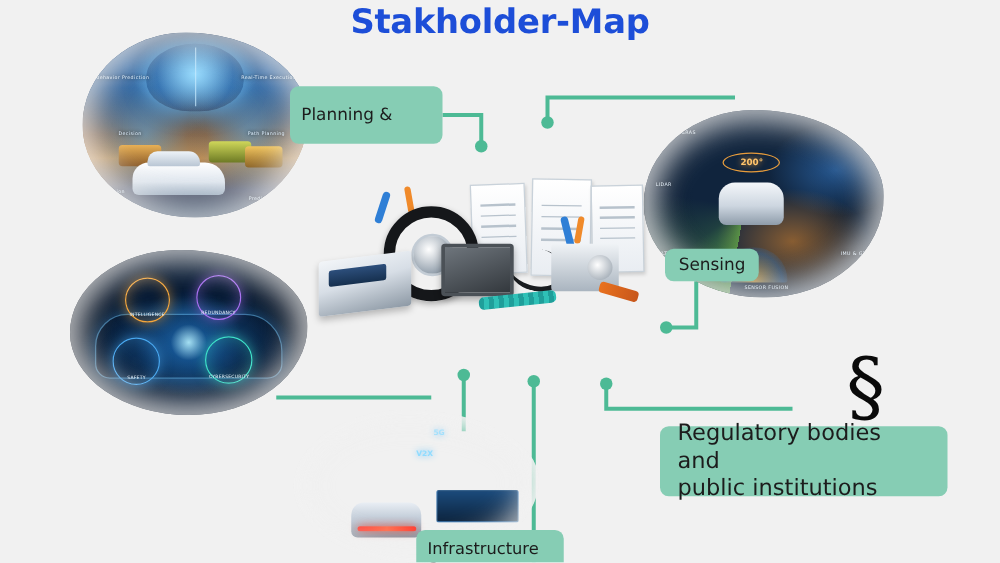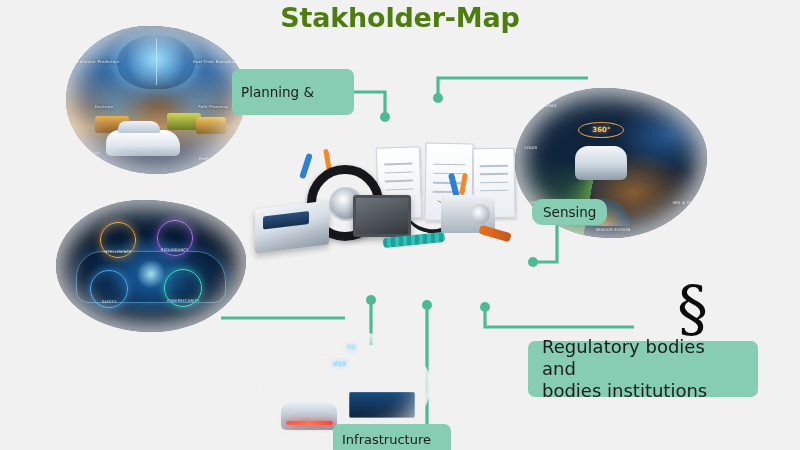--- a/index.html
+++ b/index.html
@@ -16,21 +16,21 @@
     overflow: hidden;
   }
 
   
   #title {
     position: absolute;
     left: 0; right: 0; top: 2px;
     text-align: center;
     font-size: 27px;
     font-weight: bold;
-    color: #4d7c0f;
+    color: #1d4ed8;
     letter-spacing: -0.2px;
     font-family: "DejaVu Sans", sans-serif;
   }
 
   
   #links { position: absolute; inset: 0; pointer-events: none; }
 
   
   .blob {
     position: absolute;
@@ -261,21 +261,21 @@
     background:#86cdb4;
     border-radius:7px;
     color:#1c1c1c;
     font-family:"DejaVu Sans", sans-serif;
     display:flex; align-items:center;
     padding:8px 9px;
     line-height:1.22;
   }
   #chip-planning { left:232px; top:69px; width:122px; height:46px; font-size:13.5px; }
   #chip-perception { left:588px; top:66px; height:26px; font-size:13.5px; padding:0 10px; }
-  #chip-sensing { left:532px; top:199px; height:26px; font-size:13.5px; padding:0 11px;border-radius:10px; }
+  #chip-sensing { left:532px; top:199px; height:26px; font-size:13.5px; padding:0 11px; }
   #chip-safety { left:131px; top:297px; width:90px; height:42px; font-size:13px; }
   #chip-regulatory { left:528px; top:341px; width:230px; height:56px; font-size:18px; padding:5px 14px; }
   #chip-infra { left:333px; top:424px; width:118px; height:40px; font-size:13px; align-items:flex-start; }
 
   
   #paragraph-sign {
     position:absolute; left:677px; top:278px;
     font-family:"DejaVu Serif", serif;
     font-size:62px; color:#0a0a0a; line-height:1;
   }
@@ -336,21 +336,21 @@
       <div class="nodec" id="nc-intel">INTELLIGENCE</div>
       <div class="nodec" id="nc-red">REDUNDANCY</div>
       <div class="nodec" id="nc-safe">SAFETY</div>
       <div class="nodec" id="nc-cyber">CYBERSECURITY</div>
     </div>
     <div class="vig"></div>
   </div>
 
   <div class="blob" id="blob-sensing" style="left:515px; top:88px; width:192px; height:150px;">
     <div class="inner">
-      <div class="ring360">360°</div>
+      <div class="ring360">200°</div>
       <div class="scar"></div>
       <div class="dome"></div>
       <div class="slabel" style="left:11%; top:10%;">CAMERAS</div>
       <div class="slabel" style="right:8%; top:10%;">RADAR</div>
       <div class="slabel" style="left:5%; top:38%;">LIDAR</div>
       <div class="slabel" style="left:6%; bottom:22%;">ULTRASONIC</div>
       <div class="slabel" style="right:6%; bottom:22%;">IMU &amp; GPS</div>
       <div class="slabel" style="left:42%; bottom:4%;">SENSOR FUSION</div>
     </div>
     <div class="vig"></div>
@@ -408,21 +408,21 @@
 
 
   <div class="chip" id="chip-sensing">
     <span>Sensing</span>
   </div>
 
 
   <div class="chip" id="chip-regulatory">
     <div>
       <div>Regulatory bodies and</div>
-      <div>bodies institutions</div>
+      <div>public institutions</div>
     </div>
   </div>
 
   <div class="chip" id="chip-infra">
     <div>
       <div>Infrastructure &amp;</div>
 
     </div>
   </div>
 

